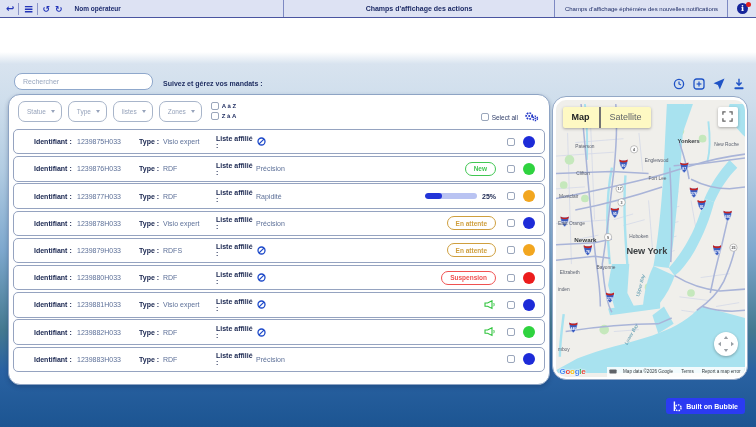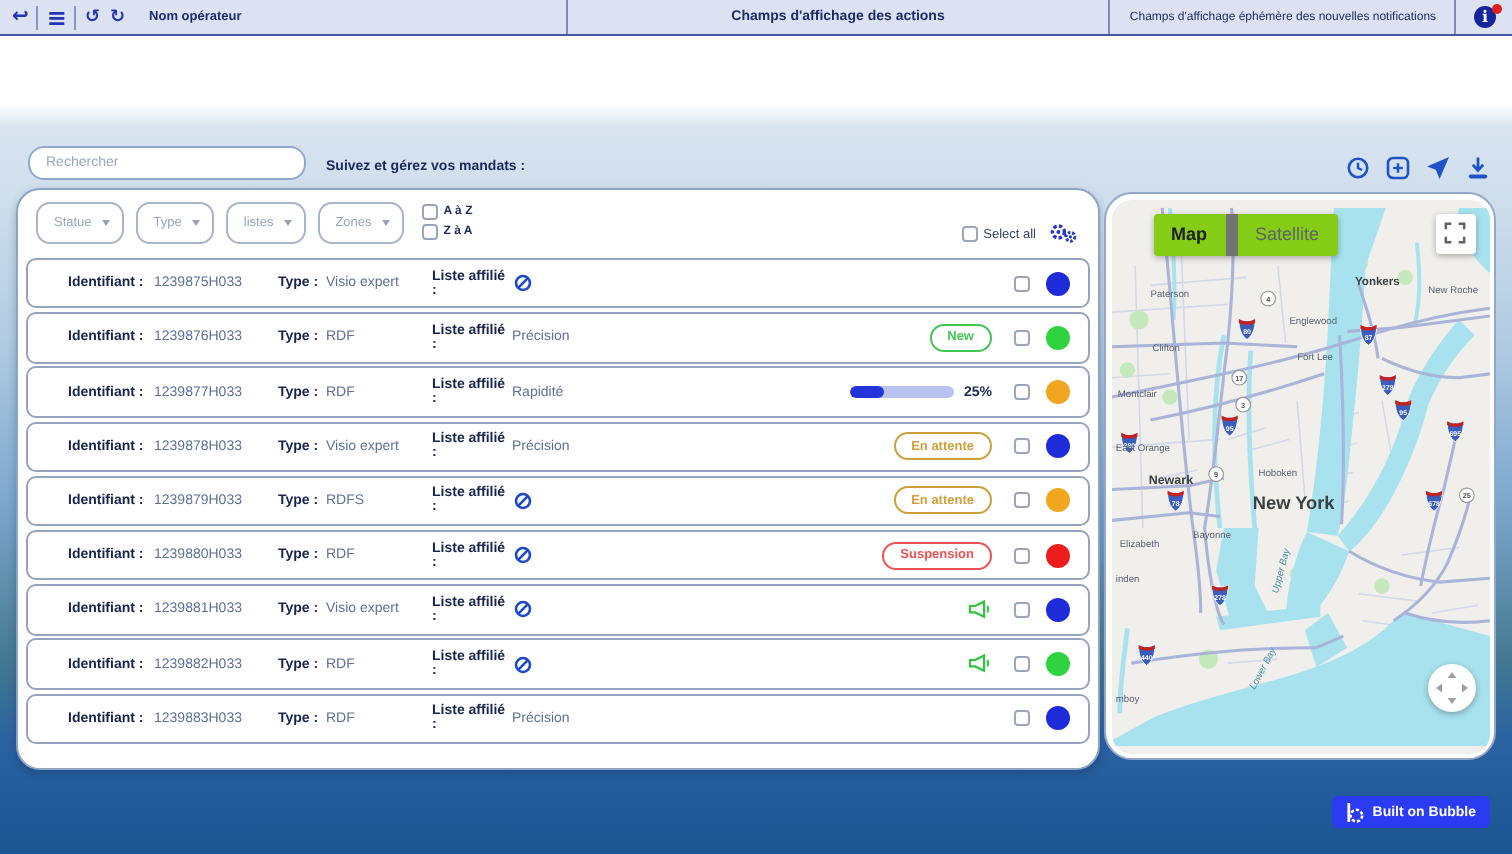--- a/index.html
+++ b/index.html
@@ -67,25 +67,25 @@
   .ptrack { width:52px; height:6px; border-radius:3px; background:#b9c3f2; display:inline-block; overflow:hidden; }
   .pfill { display:block; height:100%; border-radius:3px; background:#2335d8; }
   .pval { font-size:7px; font-weight:bold; color:#1b2750; margin-left:5px; }
   .dot { width:12px; height:12px; border-radius:50%; margin-left:8px; flex:none; cursor:pointer; }
   .row .cb { margin-left:4px; }
 
   
   .map { position:absolute; left:552px; top:96px; width:196px; height:284px; background:#fff;
     border:1px solid #93a8c6; border-radius:14px; padding:2.5px; z-index:2; }
   .map-inner { position:relative; width:100%; height:100%; border-radius:10px; overflow:hidden; background:#f0efeb; }
-  .map-tabs { position:absolute; left:7px; top:7px; height:21px; background:#84cc16; border-radius:2px;
-    box-shadow:0 1px 3px rgba(0,0,0,.3); display:flex; align-items:stretch; z-index:3;margin-left:14px; }
+  .map-tabs { position:absolute; left:7px; top:7px; height:21px; background:#fef9c3; border-radius:2px;
+    box-shadow:0 1px 3px rgba(0,0,0,.3); display:flex; align-items:stretch; z-index:3; }
   .mt { font-size:9px; display:flex; align-items:center; padding:0 9px; cursor:pointer; }
   .mt-map { font-weight:bold; color:#202124; }
-  .mt-sat { color:#5f6368; border-left:6px solid #737373; }
+  .mt-sat { color:#5f6368; border-left:2px solid #737373; }
   .fs-btn { position:absolute; right:7px; top:7px; width:20px; height:20px; background:#fff; border-radius:2px;
     box-shadow:0 1px 3px rgba(0,0,0,.3); display:flex; align-items:center; justify-content:center; z-index:3; cursor:pointer; }
   .pan { position:absolute; right:7px; bottom:21px; width:24px; height:24px; background:#fff; border-radius:50%;
     box-shadow:0 1px 3px rgba(0,0,0,.3); z-index:3; cursor:pointer; }
   .attr { position:absolute; left:0; right:0; bottom:0; height:10px; display:flex; align-items:center; z-index:3; }
   .glogo { margin-left:4px; font-size:8px; font-weight:bold; letter-spacing:-.3px;
     text-shadow:0 0 2px #fff, 0 0 2px #fff; }
   .attr-strip { margin-left:auto; height:10px; background:rgba(255,255,255,.85); display:flex; align-items:center;
     font-size:4.6px; color:#3c4043; }
   .attr-strip .as-item { padding:0 4px; white-space:nowrap; }
@@ -530,20 +530,31 @@
       <div class="fs-btn">
         <svg width="11" height="11" viewBox="0 0 12 12">
           <path d="M1,4 L1,1 L4,1 M8,1 L11,1 L11,4 M11,8 L11,11 L8,11 M4,11 L1,11 L1,8" stroke="#636363" stroke-width="1.4" fill="none"></path>
         </svg>
       </div>
       <div class="pan">
         <svg width="24" height="24" viewBox="0 0 24 24">
           <path d="M12,4 L9.8,7 L14.2,7 Z M12,20 L9.8,17 L14.2,17 Z M4,12 L7,9.8 L7,14.2 Z M20,12 L17,9.8 L17,14.2 Z" fill="#9aa0a6"></path>
         </svg>
       </div>
+      <div class="attr">
+        <span class="glogo" id="glogo"><span style="color: rgb(66, 133, 244);">G</span><span style="color: rgb(234, 67, 53);">o</span><span style="color: rgb(251, 188, 5);">o</span><span style="color: rgb(66, 133, 244);">g</span><span style="color: rgb(52, 168, 83);">l</span><span style="color: rgb(234, 67, 53);">e</span></span>
+        <div class="attr-strip">
+          <svg width="8" height="5" viewBox="0 0 10 6" style="margin:0 2px;">
+            <rect x="0.5" y="0.5" width="9" height="5" rx="1" fill="#5f6368"></rect>
+          </svg>
+          <span class="as-item">Map data ©2026 Google</span>
+          <span class="as-item as-link">Terms</span>
+          <span class="as-item as-link">Report a map error</span>
+        </div>
+      </div>
     </div>
   </div>
 
   <div class="bubble">
     <svg width="9" height="11" viewBox="0 0 9 11">
       <line x1="1.4" y1="0.5" x2="1.4" y2="10" stroke="#fff" stroke-width="1.4"></line>
       <circle cx="5.2" cy="6.8" r="2.9" fill="none" stroke="#fff" stroke-width="1.3" stroke-dasharray="1.6 1"></circle>
     </svg>
     <span>Built on Bubble</span>
   </div>

